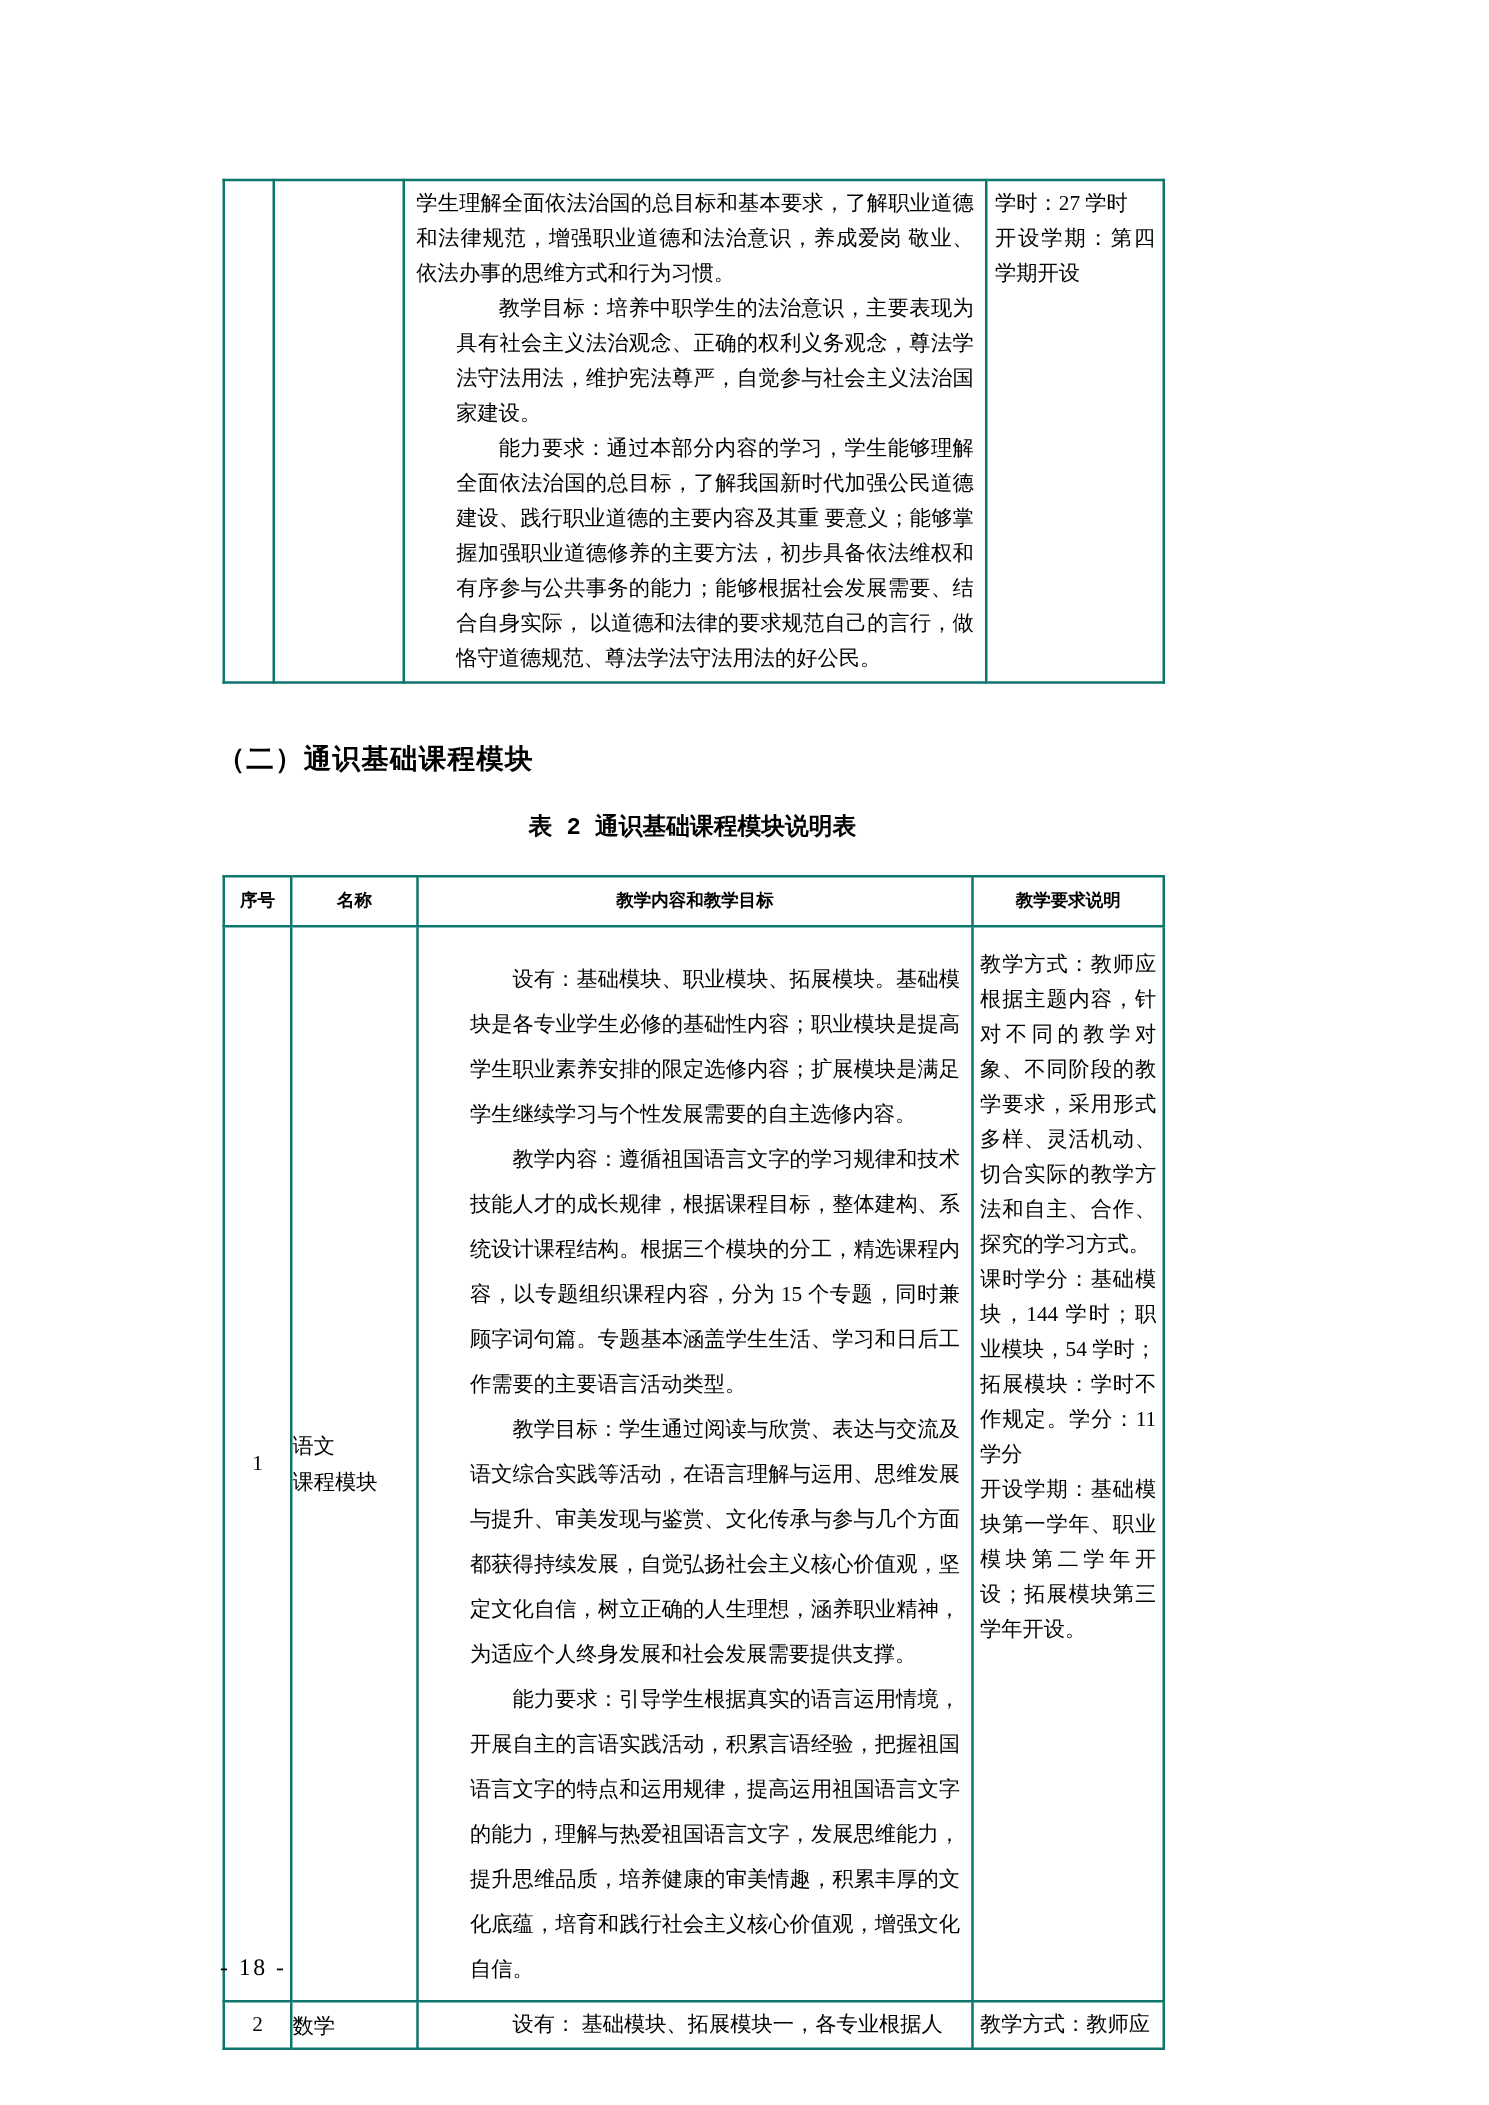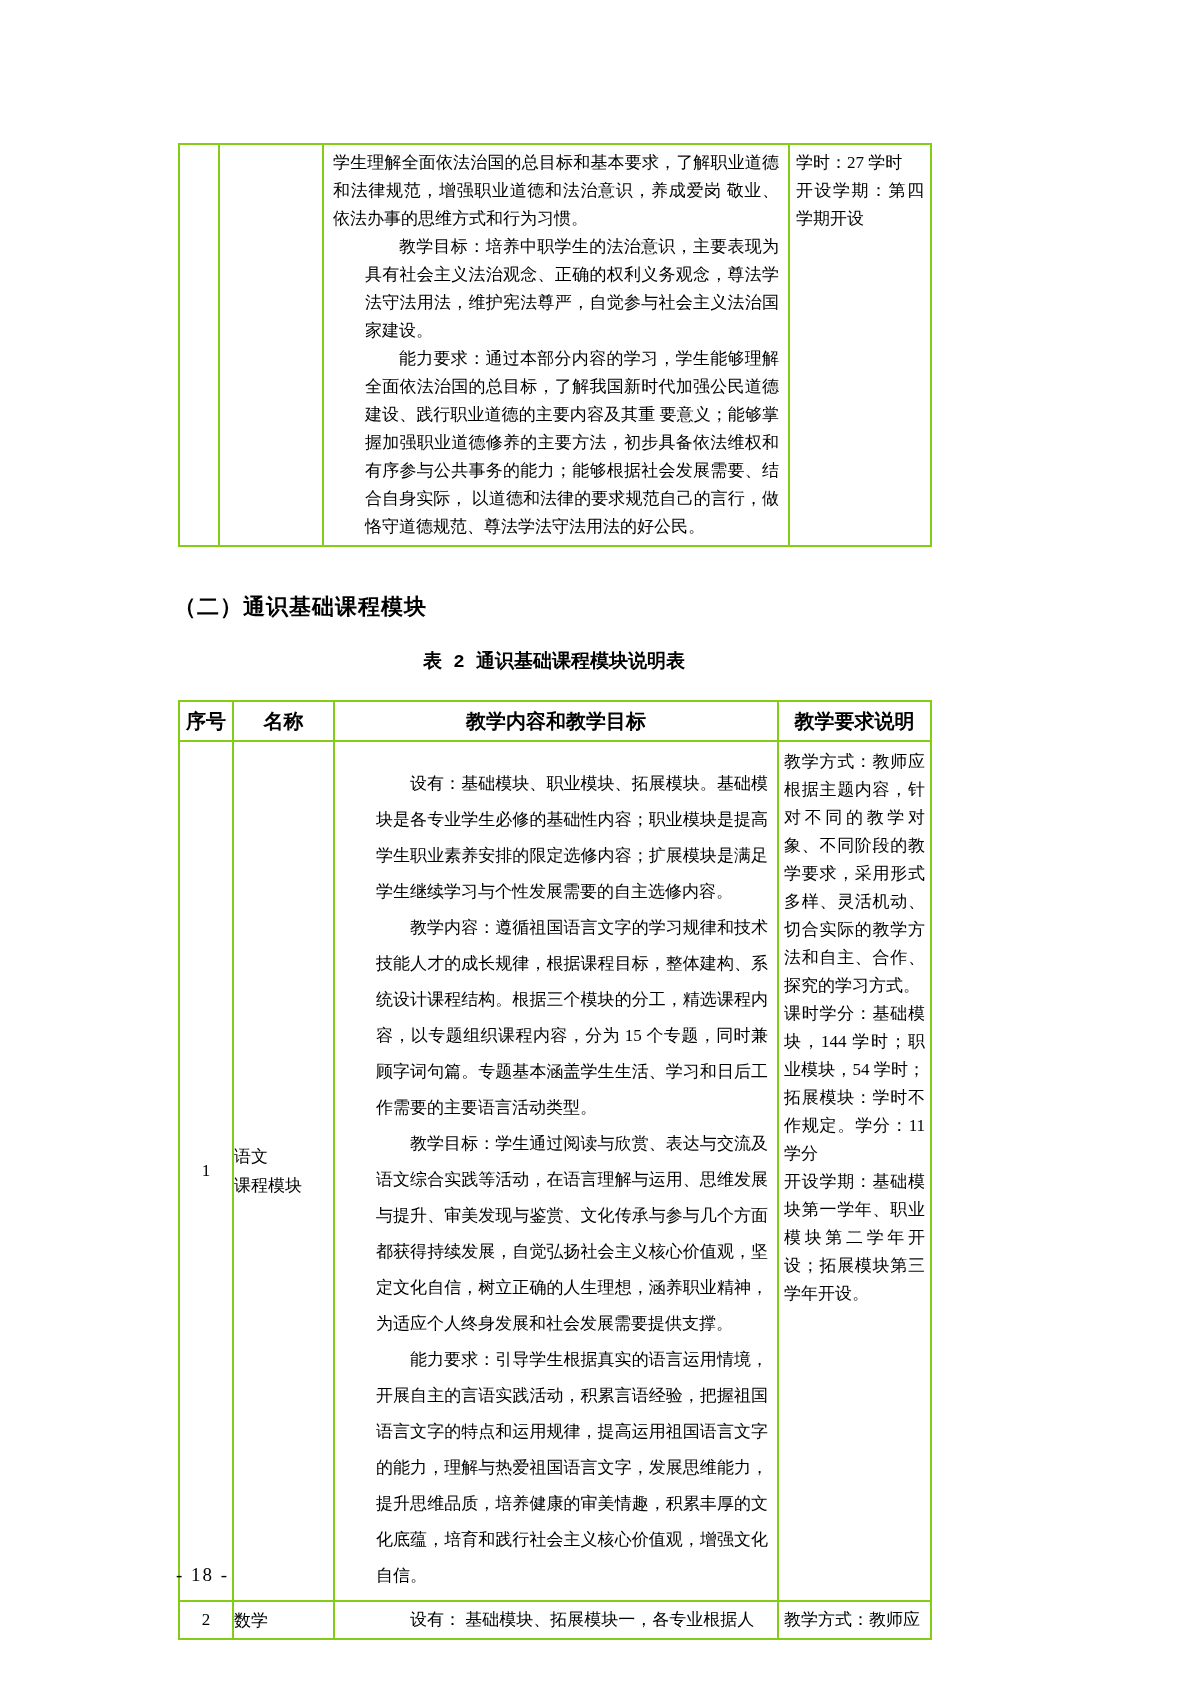--- a/index.html
+++ b/index.html
@@ -5,21 +5,21 @@
   * { margin:0; padding:0; box-sizing:border-box; }
   html,body { background:#ffffff; }
   body {
     width:1191px; height:1684px; position:relative;
     font-family:"Liberation Serif","DejaVu Serif",serif;
     color:#000;
   }
   .page { position:absolute; inset:0; }
 
   table.tbl { border-collapse:collapse; table-layout:fixed; position:absolute; background:#fff; }
-  .tbl td, .tbl th { border:2px solid #84cc16; vertical-align:top; overflow:hidden; }
+  .tbl td, .tbl th { border:2px solid #0f766e; vertical-align:top; overflow:hidden; }
 
   
   .top-table { left:178px; top:143px; width:752px; }
   .top-table .c-content { padding:4px 9px 4px 9px; }
   .top-table .c-req     { padding:4px 6px; }
   .top-table .para      { line-height:28px; }
   .top-table .c-req .para { line-height:28px; }
 
   
   .para {
@@ -39,29 +39,29 @@
   .caption {
     position:absolute; left:178px; top:648px; width:752px;
     text-align:center; font-size:19px; font-weight:bold;
     font-family:Liberation Mono, monospace;
   }
 
   
   .course-table { left:178px; top:700px; width:752px; }
   .course-table th {
     height:40px; text-align:center; vertical-align:middle;
-    font-size:20px; font-weight:bold;
+    font-size:14px; font-weight:bold;
     font-family:"Liberation Sans","DejaVu Sans",sans-serif;
   }
   .course-table .c-no   { text-align:center; vertical-align:middle; font-size:17px; }
   .course-table .c-name { text-align:left; vertical-align:middle; font-size:17px;
                           white-space:pre-line; line-height:29px; }
   .course-table .c-content { padding:24px 9px 6px 9px; }
   .course-table .c-content .para { line-height:36px; }
-  .course-table .c-req  { padding:6px 5px; }
+  .course-table .c-req  { padding:16px 5px; }
   .course-table .c-req .para { line-height:28px; }
 
   .course-table tr.row2 td { height:38px; vertical-align:middle; }
   .course-table tr.row2 .c-content { padding:2px 9px; white-space:nowrap; }
   .course-table tr.row2 .c-content .para { line-height:32px; word-break:keep-all; }
   .course-table tr.row2 .c-req { padding:2px 5px; white-space:nowrap; }
   .course-table tr.row2 .c-req .para { line-height:32px; word-break:keep-all; }
 
   
   .footer {

